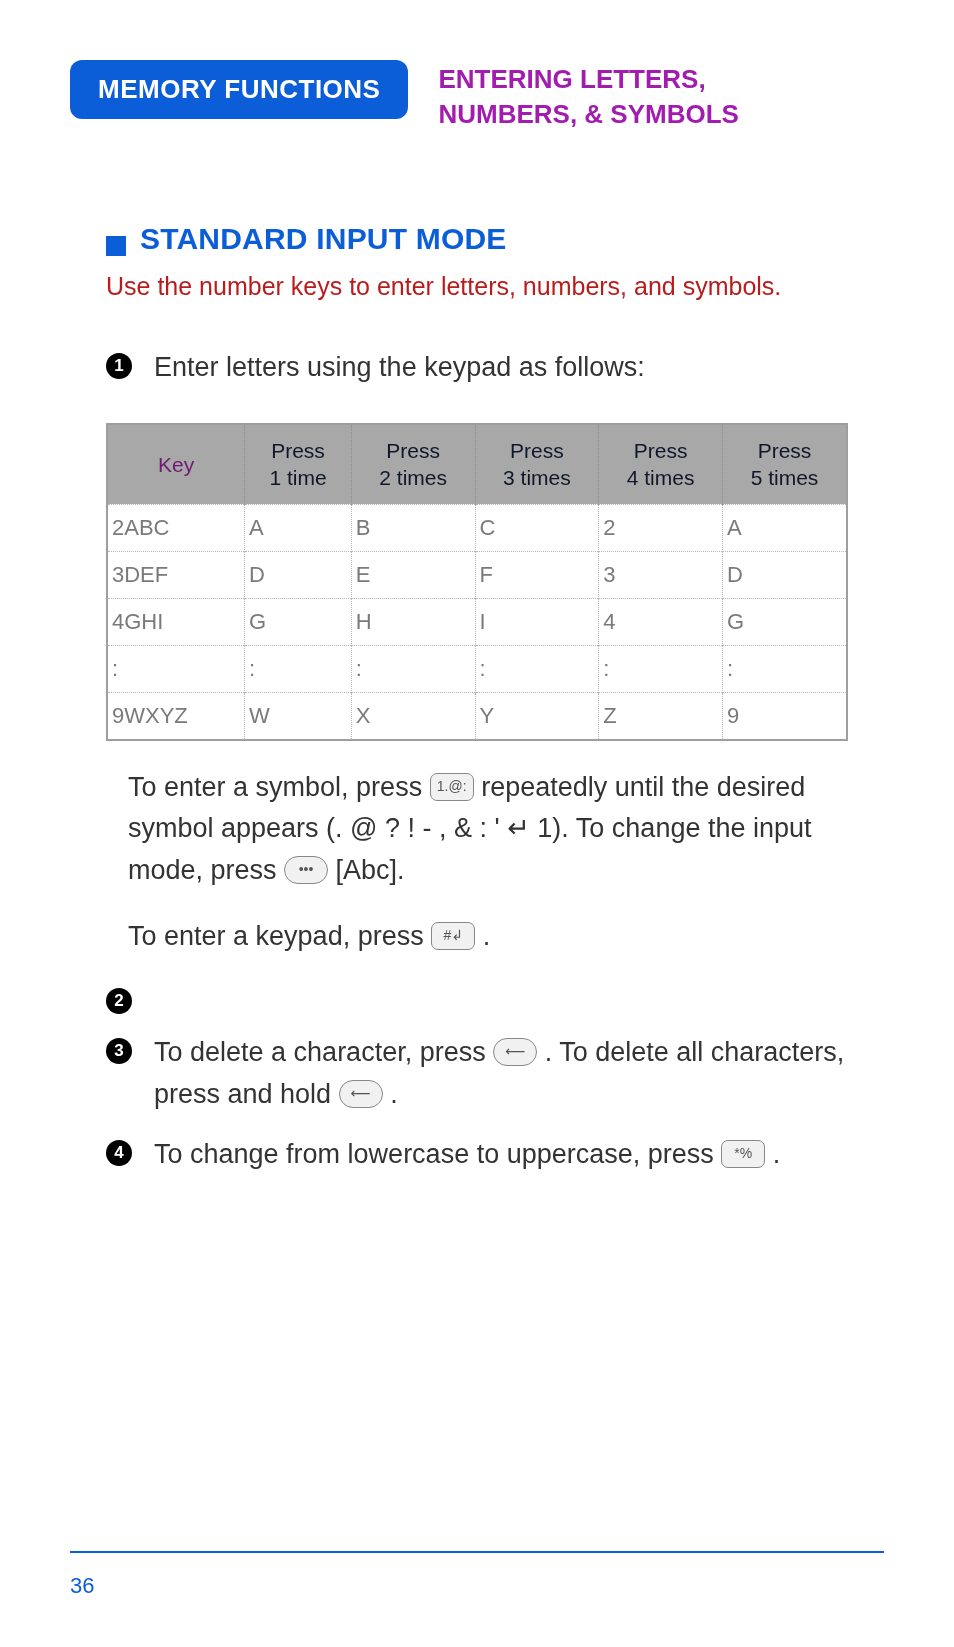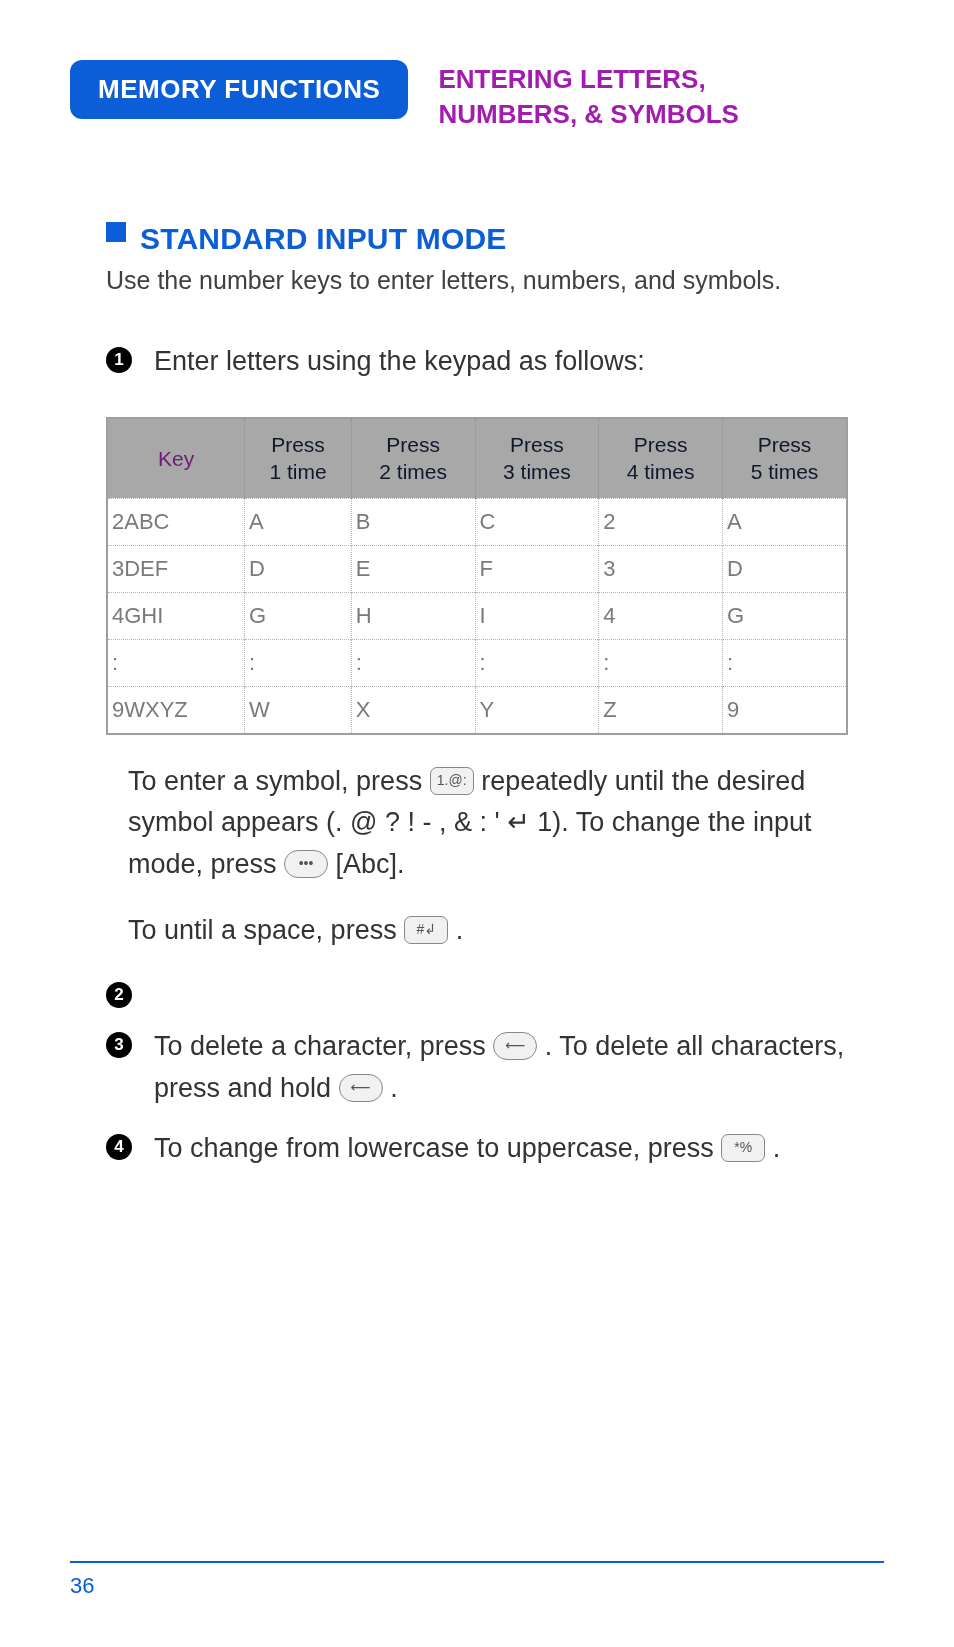--- a/index.html
+++ b/index.html
@@ -1,37 +1,37 @@
 <!DOCTYPE html>
 <html><head>
 <meta charset="utf-8">
 <style>
   *{box-sizing:border-box;margin:0;padding:0}
   body{width:954px;height:1647px;background:#fff;font-family:"Helvetica Neue",Helvetica,Arial,sans-serif;color:#333;position:relative}
   .content{padding:60px 70px 0 70px}
   .header-row{display:flex;align-items:flex-start;gap:30px;margin-bottom:90px}
   .tab{background:#0b5ed7;color:#fff;font-weight:700;font-size:26px;border-radius:12px;padding:14px 28px;letter-spacing:.5px}
   .header-right{color:#a21caf;font-weight:700;font-size:26px;line-height:1.35;padding-top:2px}
-  .section-heading{display:flex;align-items:flex-start;gap:14px;margin-bottom:10px;margin-left:36px}
+  .section-heading{display:flex;align-items:flex-end;gap:14px;margin-bottom:16px;margin-left:36px}
   .square-bullet{width:20px;height:20px;background:#0b5ed7;flex-shrink:0}
   .section-heading h2{color:#0b5ed7;font-weight:700;font-size:30px;letter-spacing:.2px}
-  .subtext{color:#404040;font-size:25px;margin-bottom:46px;margin-left:36px}
+  .subtext{color:#b91c1c;font-size:25px;margin-bottom:46px;margin-left:36px}
   .step-row{display:flex;align-items:flex-start;gap:22px;margin-left:36px;font-size:27px;color:#333;margin-bottom:18px}
   .step-num{width:26px;height:26px;border-radius:50%;background:#000;color:#fff;font-size:17px;font-weight:700;display:flex;align-items:center;justify-content:center;flex-shrink:0;margin-top:6px}
   .step-text{line-height:1.55}
   .table-wrap{margin:34px 36px 26px 36px}
   table{width:100%;border-collapse:collapse;border:2px solid #9e9e9e;font-size:22px;color:#7a7a7a}
   thead th{background:#a8a8a8;color:#0f172a;font-weight:400;padding:12px 4px;border-left:1px dotted #8e8e8e;line-height:1.3;font-size:21px}
   thead th:first-child{color:#701a75;font-weight:400}
   tbody td{padding:10px 4px;border-left:1px dotted #b6b6b6;border-top:1px dotted #b6b6b6}
   tbody td:first-child,thead th:first-child{border-left:none}
   .indented-block{margin-left:58px;margin-right:60px;font-size:27px;color:#333;line-height:1.55;margin-bottom:24px}
   .key-icon{display:inline-flex;align-items:center;justify-content:center;min-width:44px;height:28px;border:1px solid #888;border-radius:7px;background:#f1f1f1;font-size:14px;color:#555;padding:0 6px;vertical-align:middle;position:relative;top:-2px}
   .key-icon.pill{border-radius:14px}
-  .page-footer{position:absolute;bottom:48px;left:70px;right:70px;border-top:2px solid #0b5ed7;padding-top:10px}
+  .page-footer{position:absolute;bottom:48px;left:70px;right:70px;border-top:2px solid #0b5ed7;padding-top:20px}
   .page-num{color:#0b5ed7;font-size:22px}
 </style>
 </head>
 <body>
 
 <div class="content">
 
   <div class="header-row">
     <div class="tab">MEMORY FUNCTIONS</div>
     <div class="header-right">
@@ -110,21 +110,21 @@
 
   <p class="indented-block">
     <span>To enter a symbol, press </span>
     <span class="key-icon">1.@:</span>
     <span> repeatedly until the desired symbol appears (. @ ? ! - , &amp; : ' ↵ 1). To change the input mode, press </span>
     <span class="key-icon pill">•••</span>
     <span> [Abc].</span>
   </p>
 
   <p class="indented-block">
-    <span>To until a space, press </span>
+    <span>To enter a keypad, press </span>
     <span class="key-icon">#↲</span>
     <span> .</span>
   </p>
 
   <div class="step-row">
     <span class="step-num">2</span>
   </div>
 
   <div class="step-row">
     <span class="step-num">3</span>

